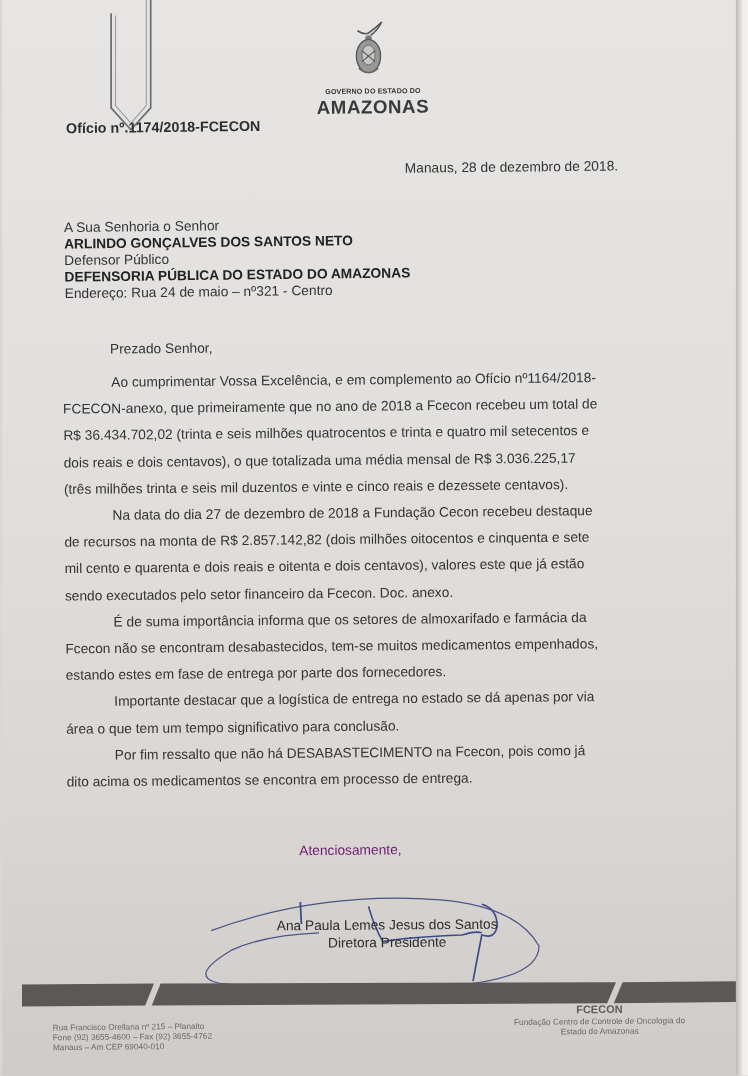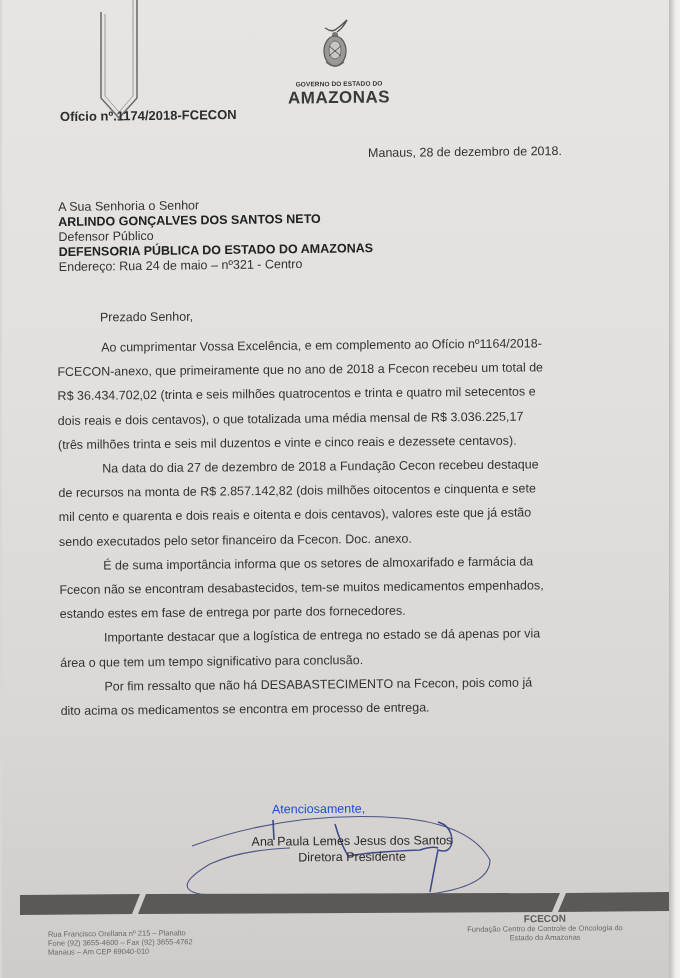--- a/index.html
+++ b/index.html
@@ -50,21 +50,21 @@
     }
     .body-text {
       position: absolute; left: 57px; top: 336px; width: 560px;
       font-size: 12.5px; color: #333; line-height: 24.2px;
       transform: rotate(-0.55deg); transform-origin: left top;
     }
     .body-text p { margin: 0; text-align: justify; text-align-last: left; }
     .body-text .line { display: block; white-space: nowrap; }
     .closing {
       position: absolute; left: 272px; top: 766px;
-      font-size: 12.5px; color: #1d4ed8; transform: rotate(-0.5deg); margin-top: 36px;
+      font-size: 12.5px; color: #701a75; transform: rotate(-0.5deg);
     }
     .signature { position: absolute; left: 170px; top: 790px; width: 330px; height: 110px; }
     .signer {
       position: absolute; left: 222px; top: 833px; width: 260px; text-align: center;
       font-size: 12.5px; color: #2b2b2b; line-height: 16px; transform: rotate(-0.4deg);
     }
     .footer-band { position: absolute; left: 0; top: 890px; width: 680px; height: 30px; }
     .footer-left {
       position: absolute; left: 48px; top: 929px;
       font-size: 7.5px; color: #6a6868; line-height: 9px; transform: rotate(-0.6deg);

